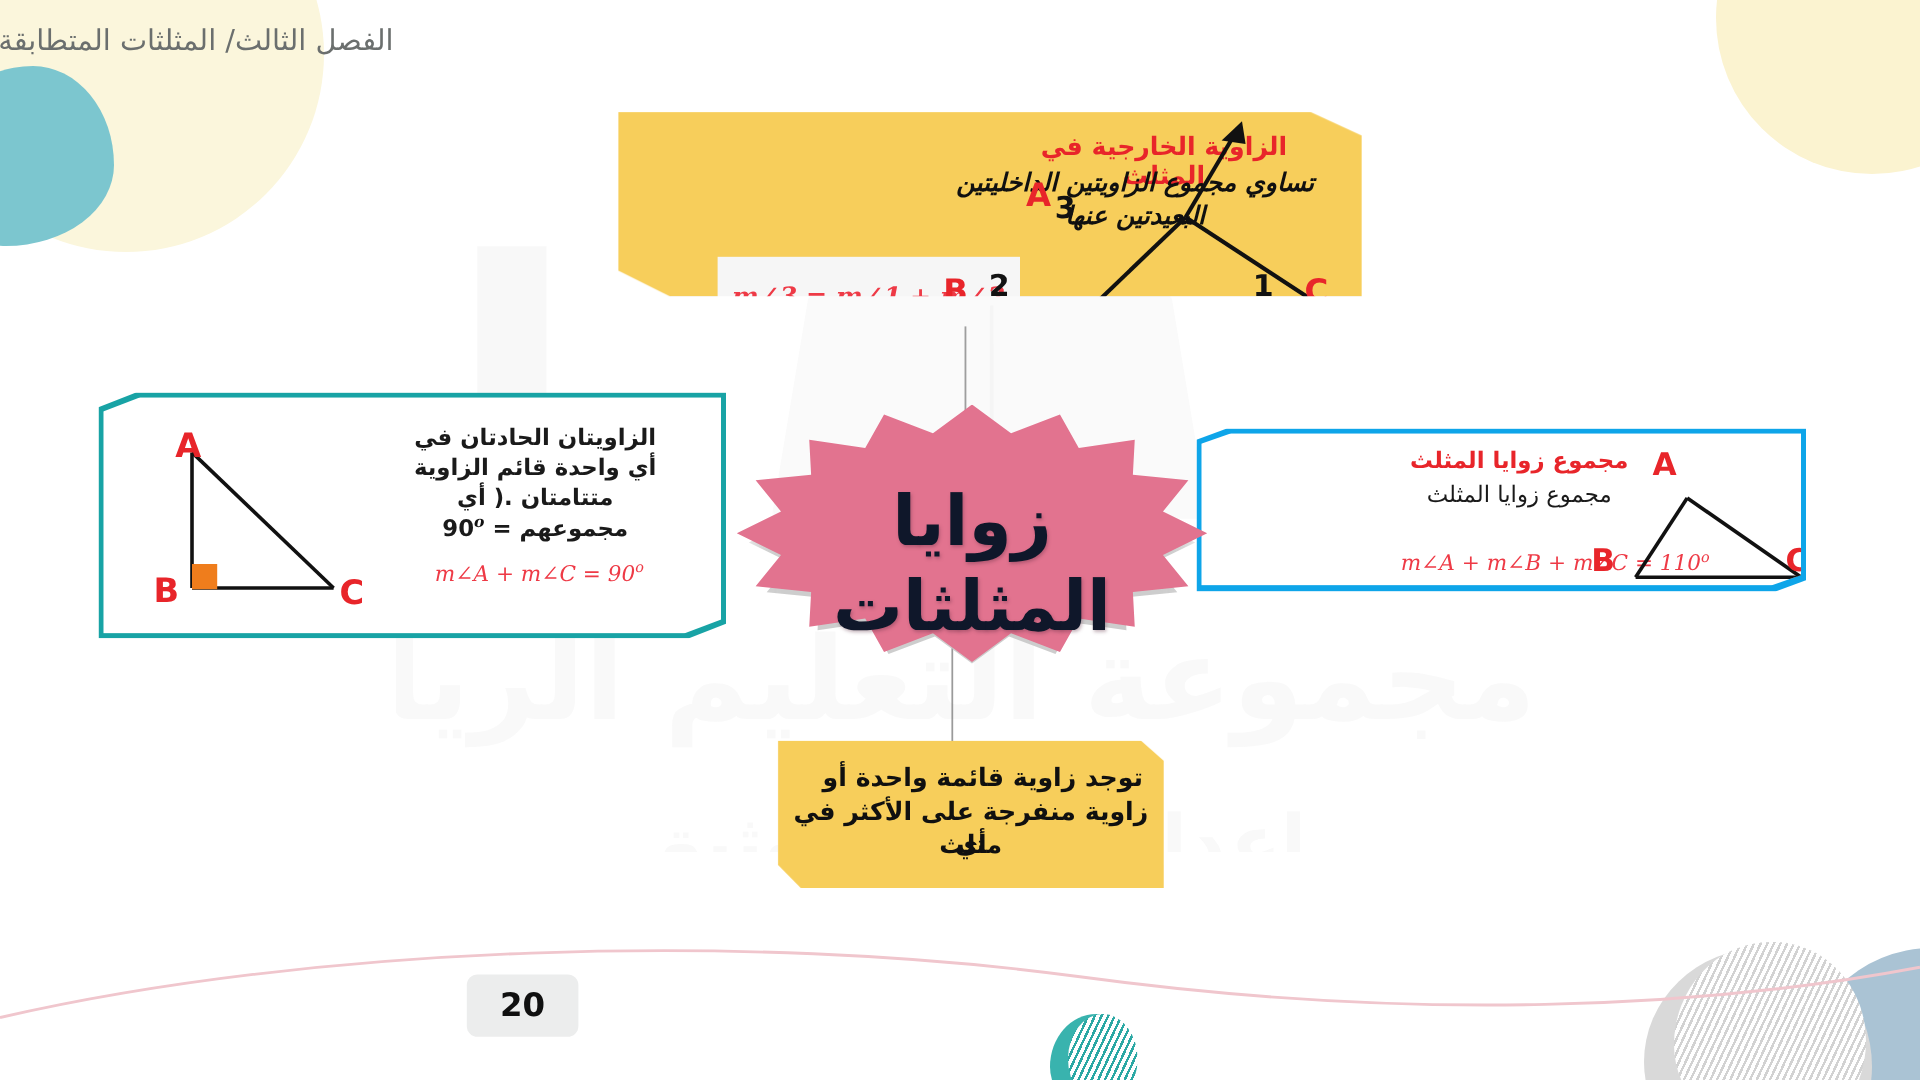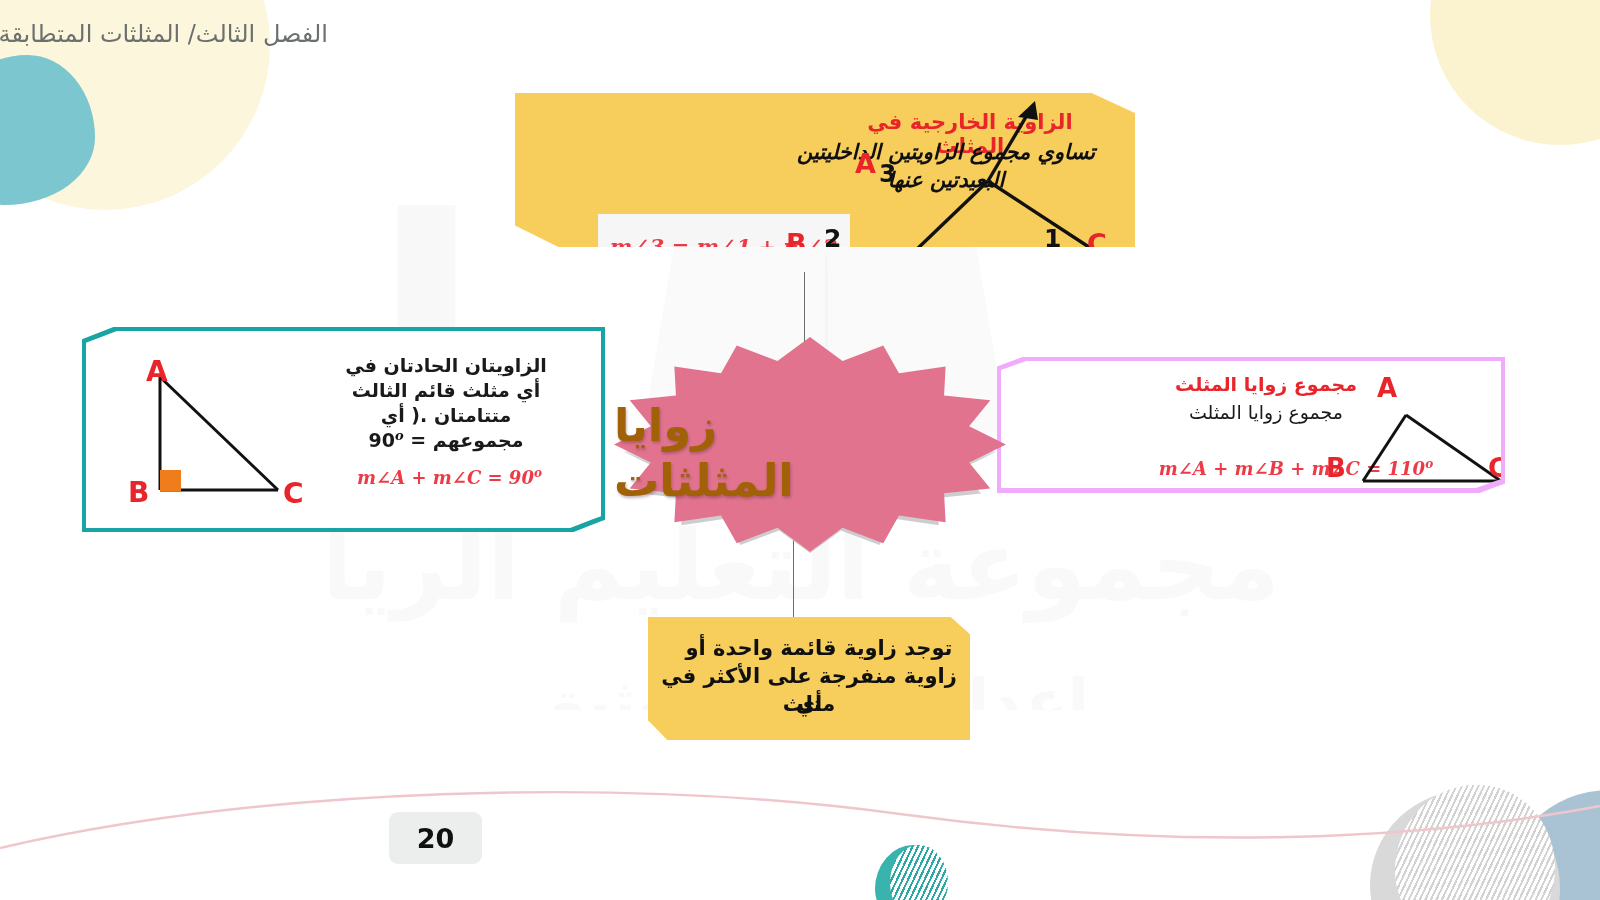--- a/index.html
+++ b/index.html
@@ -76,30 +76,30 @@
   
   .tbox{position:absolute;background:#ffffff;}
   .tbox-left{left:82px;top:327px;width:523px;height:205px;
       clip-path:polygon(0 6%,6% 0,100% 0,100% 94%,94% 100%,0 100%);
       background:#18a3a5;}
   .tbox-left-in{position:absolute;left:4px;top:4px;width:515px;height:197px;
       clip-path:polygon(0 6%,6% 0,100% 0,100% 94%,94% 100%,0 100%);
       background:#ffffff;}
   .tbox-right{left:997px;top:357px;width:508px;height:136px;
       clip-path:polygon(0 7%,5% 0,100% 0,100% 93%,95% 100%,0 100%);
-      background:#f0abfc;}
+      background:#0ea5e9;}
   .tbox-right-in{position:absolute;left:4px;top:4px;width:500px;height:127px;
       clip-path:polygon(0 7%,5% 0,100% 0,100% 93%,95% 100%,0 100%);
       background:#ffffff;}
 
   .t-title{position:absolute;direction:rtl;color:#e8252a;font-weight:700;font-size:19px;
       text-align:center;}
   .t-body{position:absolute;direction:rtl;color:#1a1a1a;font-weight:700;
       font-size:19px;line-height:1.3;text-align:center;}
-  .t-formula{position:absolute;color:#ee3a46;font-style:italic;font-weight:700;
+  .t-formula{position:absolute;color:#ee3a46;font-style:italic;font-weight:400;
       font-size:18px;font-family:"DejaVu Serif","Liberation Serif",serif;
       text-align:center;white-space:nowrap;}
   .num-180,.num-90{font-family:"DejaVu Serif","Liberation Serif",serif;
       font-weight:700;font-style:italic;color:#111;}
 
   
   .burst-wrap{position:absolute;left:614px;top:337px;width:392px;height:236px;}
   .burst-shadow{position:absolute;left:10px;top:14px;width:372px;height:222px;
       background:#bdbdbd;filter:blur(11px);opacity:.75;
       clip-path:polygon(50% 0%,58.3% 10.2%,68.7% 3.6%,72.7% 15.4%,84.6% 12.5%,
@@ -109,22 +109,22 @@
         9.4% 53.2%,0% 45.5%,9.4% 37.8%,4% 26.8%,15.8% 24.8%,15.4% 12.5%,
         27.3% 15.4%,31.3% 3.6%,41.7% 10.2%);}
   .burst{position:absolute;left:0;top:0;width:392px;height:236px;
       background:#e2738f;
       clip-path:polygon(50% 0%,58.3% 10.2%,68.7% 3.6%,72.7% 15.4%,84.6% 12.5%,
         84.2% 24.8%,96% 26.8%,90.6% 37.8%,100% 45.5%,90.6% 53.2%,96% 64.2%,
         84.2% 66.2%,84.6% 78.5%,72.7% 75.6%,68.7% 87.4%,58.3% 80.8%,50% 91%,
         41.7% 80.8%,31.3% 87.4%,27.3% 75.6%,15.4% 78.5%,15.8% 66.2%,4% 64.2%,
         9.4% 53.2%,0% 45.5%,9.4% 37.8%,4% 26.8%,15.8% 24.8%,15.4% 12.5%,
         27.3% 15.4%,31.3% 3.6%,41.7% 10.2%);}
-  .burst-label{position:absolute;left:0;top:62px;width:392px;text-align:left;
-      direction:rtl;color:#a16207;font-weight:700;font-size:45px;line-height:1.22;
+  .burst-label{position:absolute;left:0;top:62px;width:392px;text-align:center;
+      direction:rtl;color:#0f172a;font-weight:700;font-size:58px;line-height:1.22;
       text-shadow:1px 2px 3px rgba(90,40,60,.35);}
 
   
   .fig{position:absolute;}
   .vlabel{position:absolute;color:#e8252a;font-weight:700;
       font-family:"DejaVu Sans","Liberation Sans",sans-serif;}
   .alabel{position:absolute;color:#121212;font-weight:700;
       font-family:"DejaVu Sans","Liberation Sans",sans-serif;}
   .rt-marker{position:absolute;background:#ef7d1c;}
 
@@ -191,21 +191,21 @@
         <line x1="52" y1="28" x2="52" y2="141" stroke="#111" stroke-width="3"></line>
         <line x1="52" y1="141" x2="170" y2="141" stroke="#111" stroke-width="3"></line>
         <line x1="52" y1="28" x2="170" y2="141" stroke="#111" stroke-width="3"></line>
       </svg>
       <div class="rt-marker" style="left:74px;top:139px;width:21px;height:21px;"></div>
       <div class="vlabel" style="left:60px;top:24px;font-size:28px;">A</div>
       <div class="vlabel" style="left:42px;top:145px;font-size:28px;">B</div>
       <div class="vlabel" style="left:197px;top:146px;font-size:28px;">C</div>
 
       <div class="t-body" style="right:20px;top:22px;width:270px;">الزاويتان الحادتان في</div>
-      <div class="t-body" style="right:20px;top:47px;width:270px;">أي مثلث قائم الثالث</div>
+      <div class="t-body" style="right:20px;top:47px;width:270px;">أي واحدة قائم الزاوية</div>
       <div class="t-body" style="right:20px;top:72px;width:270px;">متتامتان .( أي</div>
       <div class="t-body" style="right:20px;top:97px;width:270px;">
         <span>مجموعهم = 90</span><sup class="num-90" style="font-size:13px;">o</sup>
       </div>
       <div class="t-formula" style="right:14px;top:135px;width:275px;">
         <span>m∠A +  m∠C = 90</span><sup style="font-size:12px;">o</sup>
       </div>
     </div>
   </div>
 

